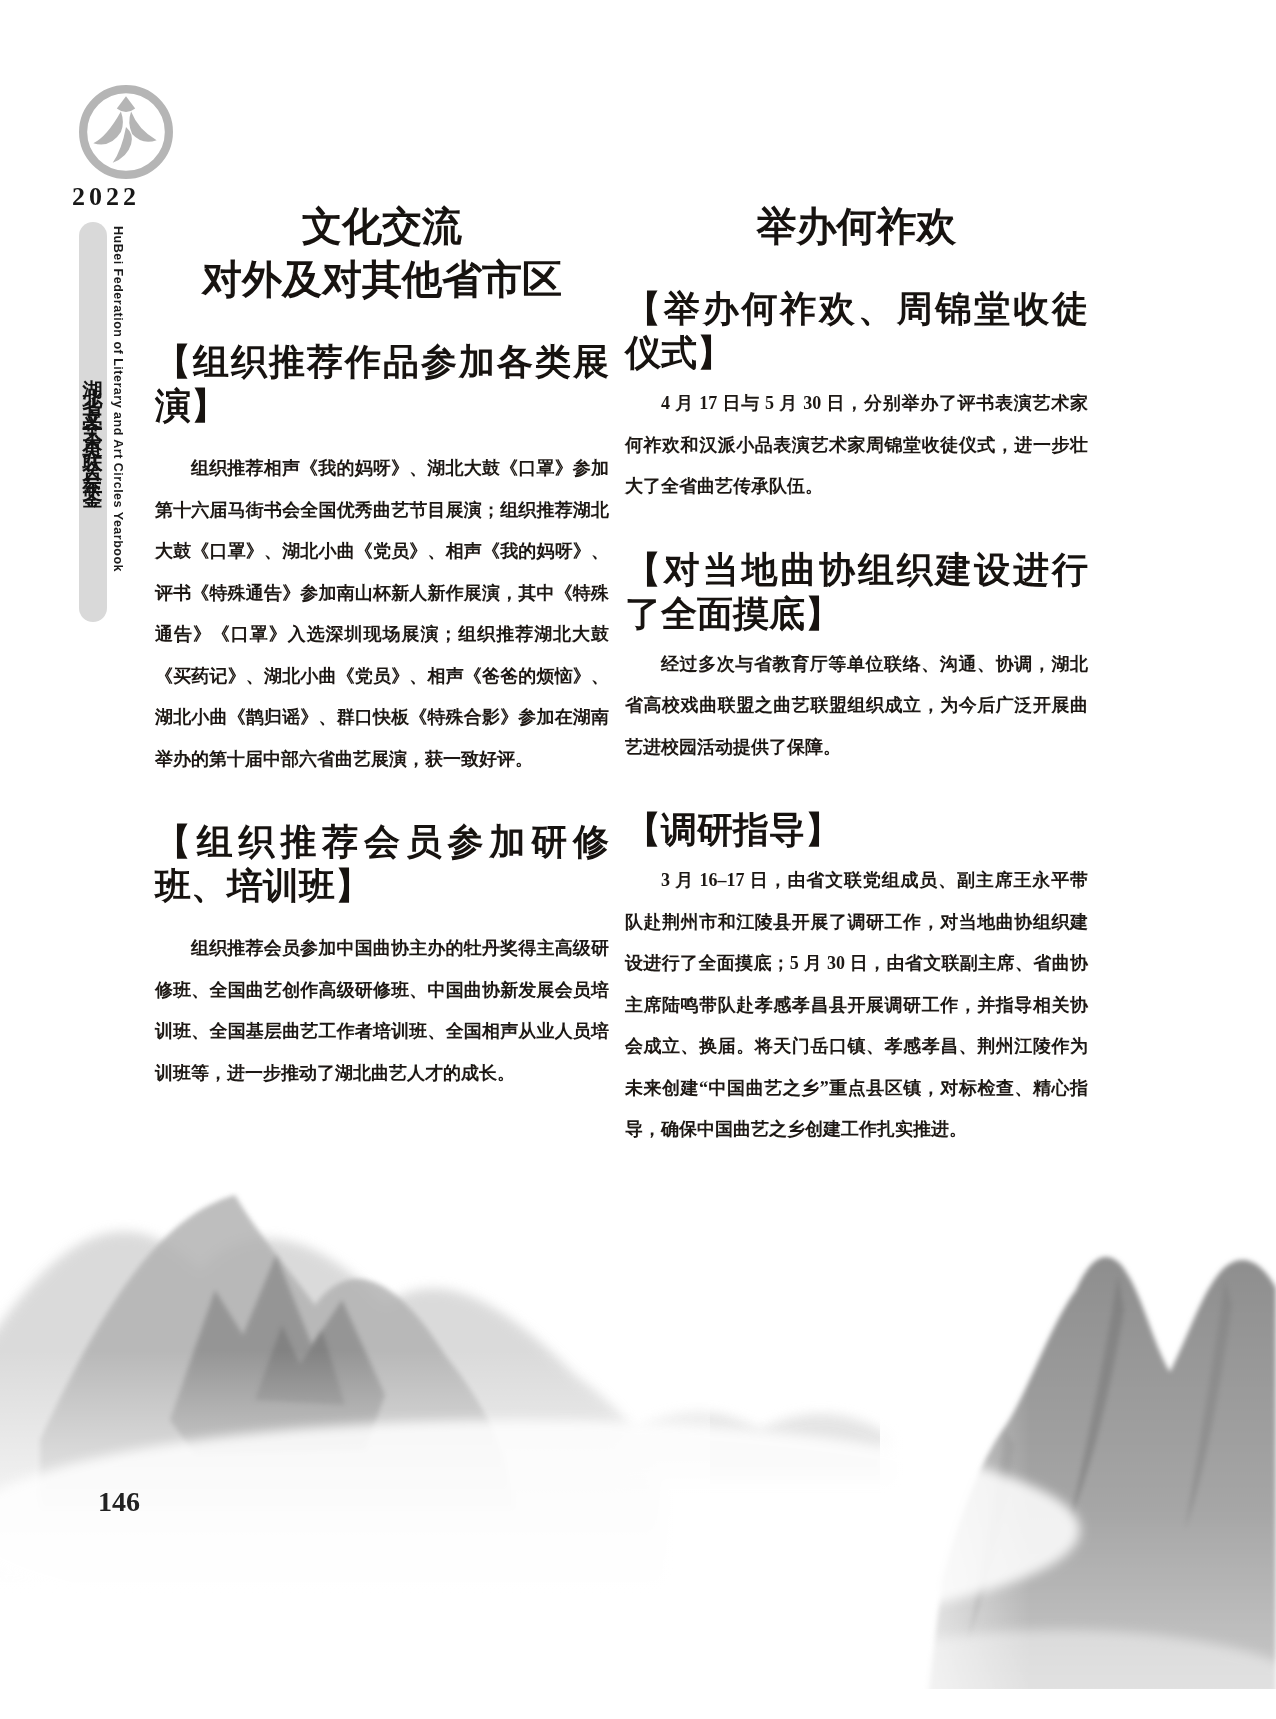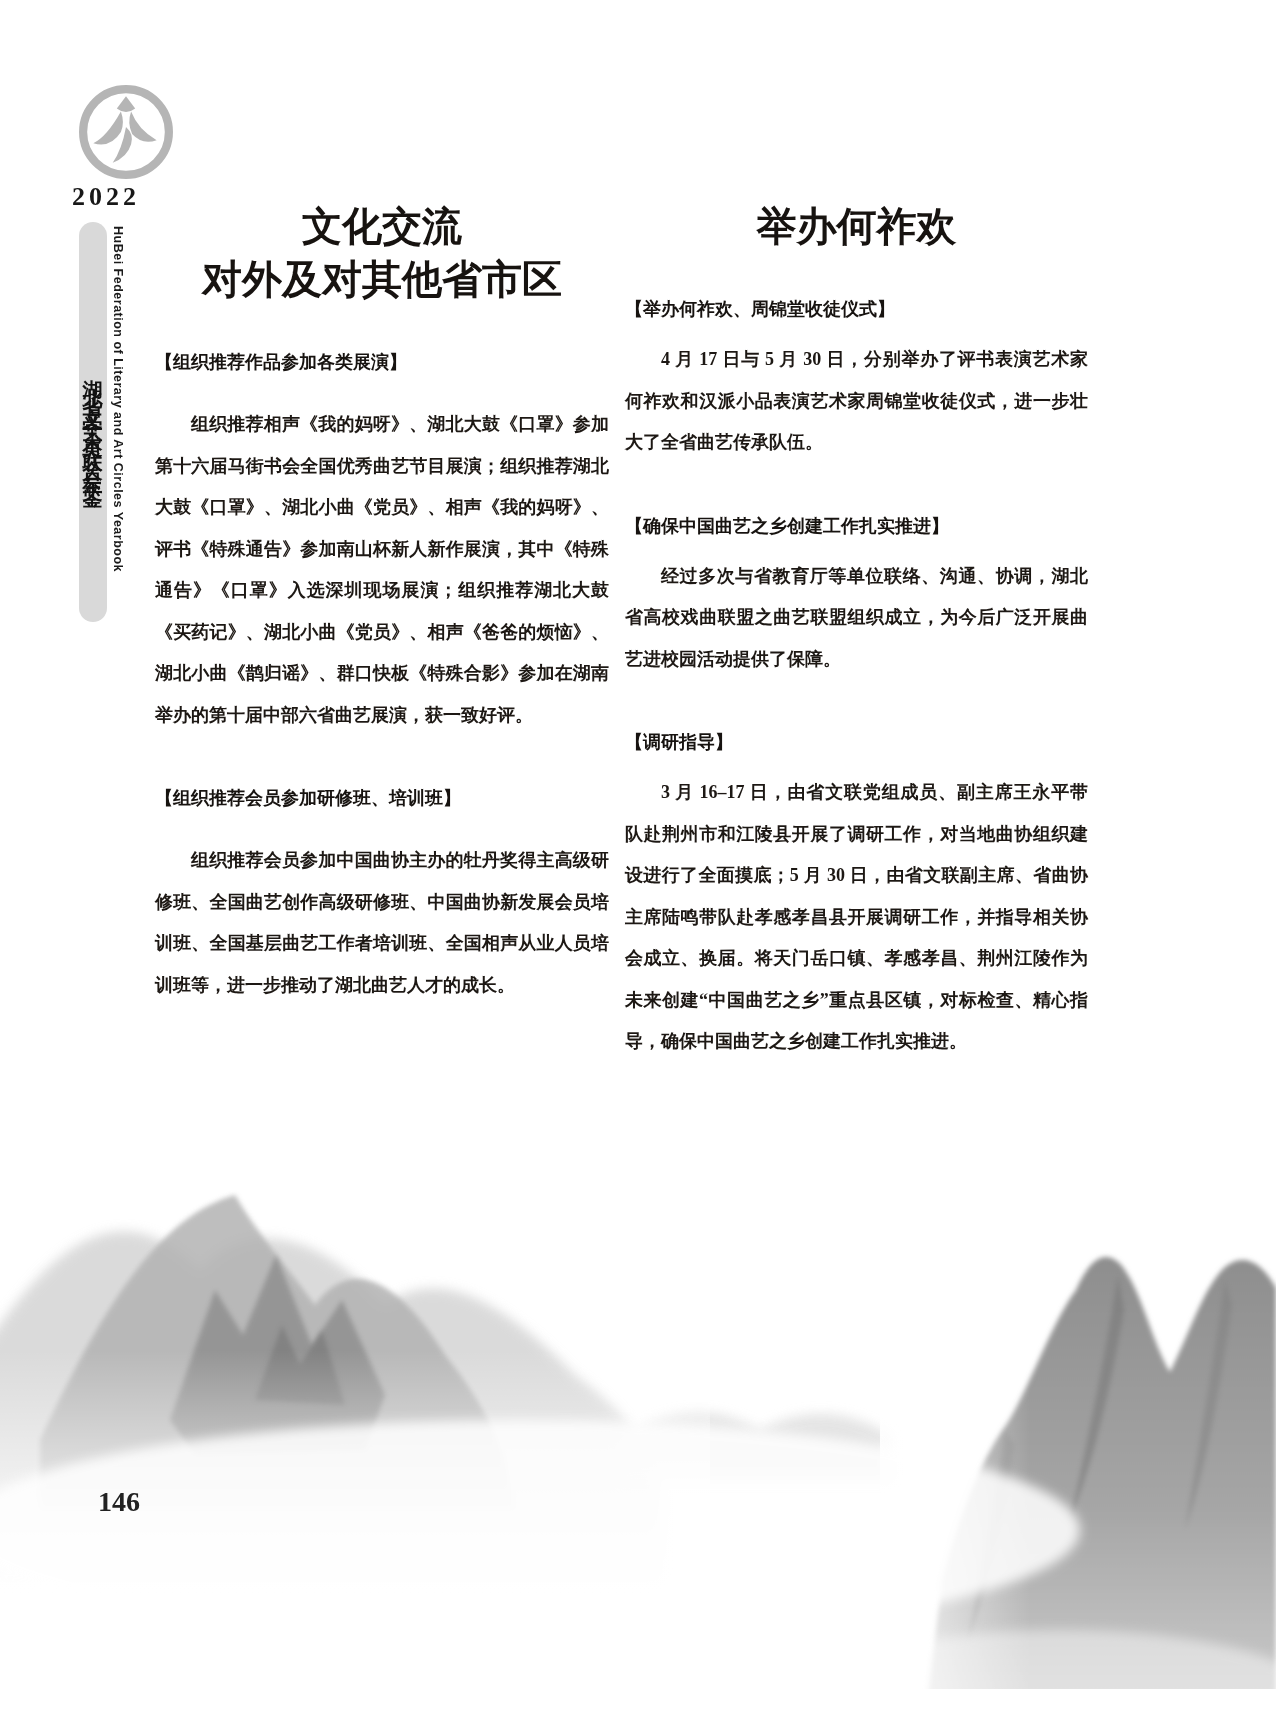--- a/index.html
+++ b/index.html
@@ -20,21 +20,21 @@
   .sidebar-en{position:absolute;left:111px;top:226px;writing-mode:vertical-rl;
               font-family:"Liberation Sans",sans-serif;font-weight:bold;font-size:12.5px;
               letter-spacing:0.5px;color:#1a1a1a;}
 
   
   .col{position:absolute;top:200px;}
   .col-left{left:155px;width:454px;}
   .col-right{left:625px;width:463px;}
   .col-title{font-family:"Liberation Sans",sans-serif;font-weight:bold;font-size:40px;
              line-height:53px;text-align:center;color:#171310;margin-bottom:34px;}
-  .sec-head{font-family:Liberation Serif, serif;font-weight:bold;font-size:18px;
+  .sec-head{font-family:Liberation Serif, serif;font-weight:bold;font-size:36px;
             line-height:44px;color:#171310;margin:0 0 8px 0;text-align:justify;}
   .sec-head.centered{}
   .sec{margin-bottom:40px;}
   .body-p{font-size:18px;line-height:41.5px;font-weight:600;text-align:justify;
           text-justify:inter-character;text-indent:2em;margin:0;}
   .gap-top-lg{margin-top:28px;}
   .col-left .sec-head{margin-bottom:20px;}
 
   
   .page-number{position:absolute;left:98px;top:1486px;font-family:"Liberation Serif",serif;
@@ -83,21 +83,21 @@
 
   <div class="col col-right">
     <div class="col-title">举办何祚欢</div>
 
     <div class="sec">
       <div class="sec-head">【举办何祚欢、周锦堂收徒仪式】</div>
       <p class="body-p">4 月 17 日与 5 月 30 日，分别举办了评书表演艺术家何祚欢和汉派小品表演艺术家周锦堂收徒仪式，进一步壮大了全省曲艺传承队伍。</p>
     </div>
 
     <div class="sec gap-top-lg">
-      <div class="sec-head">【确保中国曲艺之乡创建工作扎实推进】</div>
+      <div class="sec-head">【对当地曲协组织建设进行了全面摸底】</div>
       <p class="body-p">经过多次与省教育厅等单位联络、沟通、协调，湖北省高校戏曲联盟之曲艺联盟组织成立，为今后广泛开展曲艺进校园活动提供了保障。</p>
     </div>
 
     <div class="sec gap-top-lg">
       <div class="sec-head">【调研指导】</div>
       <p class="body-p">3 月 16–17 日，由省文联党组成员、副主席王永平带队赴荆州市和江陵县开展了调研工作，对当地曲协组织建设进行了全面摸底；5 月 30 日，由省文联副主席、省曲协主席陆鸣带队赴孝感孝昌县开展调研工作，并指导相关协会成立、换届。将天门岳口镇、孝感孝昌、荆州江陵作为未来创建“中国曲艺之乡”重点县区镇，对标检查、精心指导，确保中国曲艺之乡创建工作扎实推进。</p>
     </div>
   </div>
 
   <div class="page-number">146</div>

